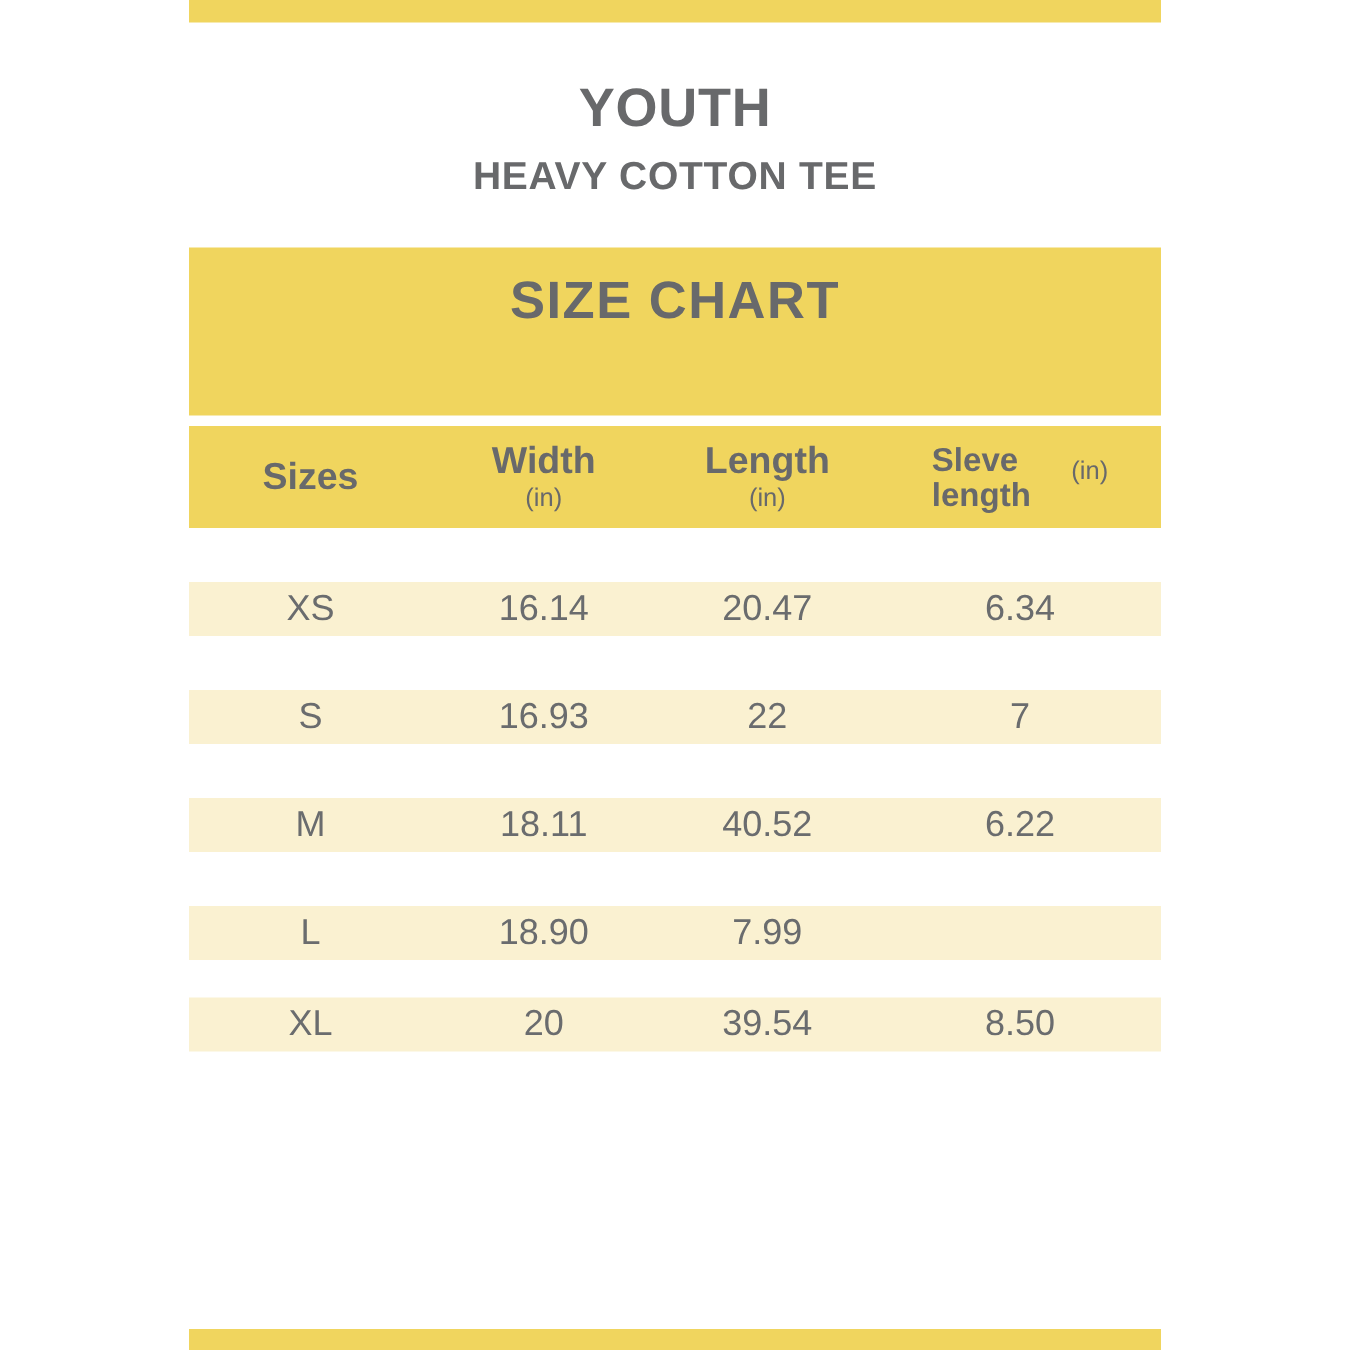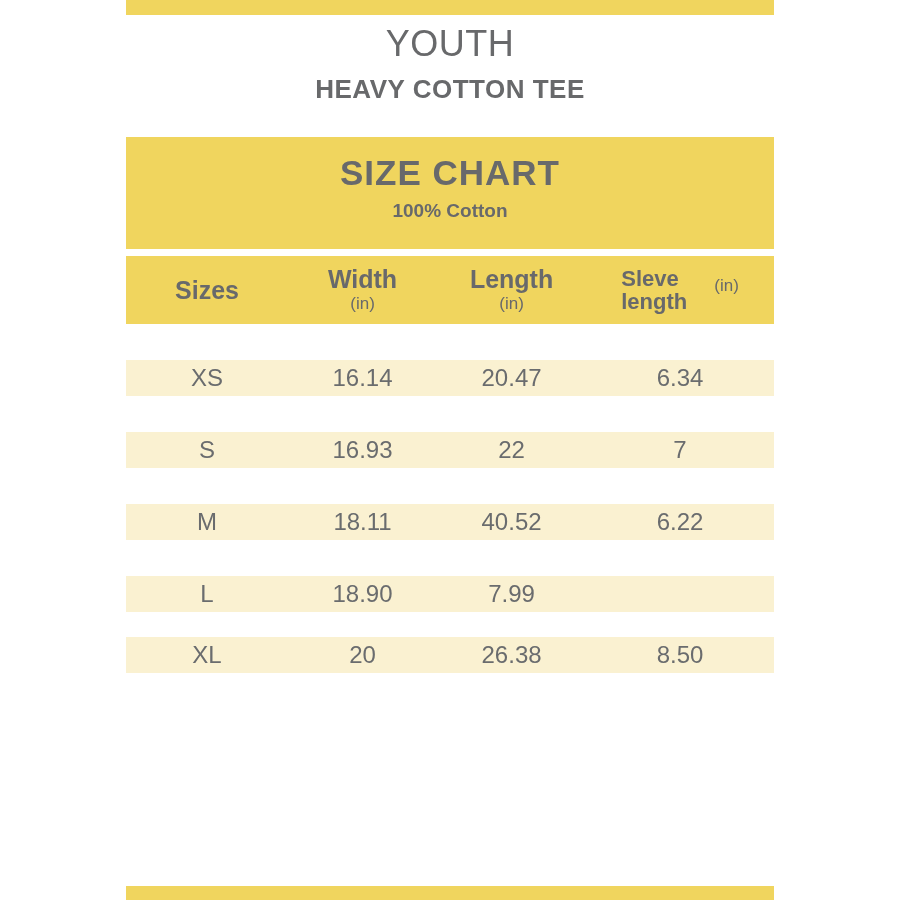--- a/index.html
+++ b/index.html
@@ -21,24 +21,24 @@
     width: 100%;
     background: var(--yellow, #F0D55E);
   }
   .accent-bar.top { height: 15px; }
   .accent-bar.bottom {
     position: absolute;
     left: 0; bottom: 0;
     height: 14px;
   }
   .title {
-    margin-top: 8px;
+    margin-top: 36px;
     text-align: center;
     font-size: 36px;
-    font-weight: normal;
+    font-weight: bold;
     letter-spacing: 0.5px;
     color: var(--text, #68696B);
   }
   .subtitle {
     margin-top: 9px;
     text-align: center;
     font-size: 26px;
     font-weight: bold;
     letter-spacing: 0.5px;
     color: var(--text, #68696B);
@@ -114,21 +114,20 @@
 
 <div class="page">
 
   <div class="accent-bar top"></div>
 
   <div class="title">YOUTH</div>
   <div class="subtitle">HEAVY COTTON TEE</div>
 
   <div class="banner">
     <div class="banner-title">SIZE CHART</div>
-    <div class="banner-subtitle">100% Cotton</div>
   </div>
 
   <div class="table">
 
     <div class="header-row">
       <div class="header-cell">
         <div class="header-label">Sizes</div>
       </div>
       <div class="header-cell">
         <div class="header-label">Width</div>
@@ -167,21 +166,21 @@
 
     <div class="data-row">
       <div class="cell">L</div>
       <div class="cell">18.90</div>
       <div class="cell">7.99</div>
     </div>
 
     <div class="data-row last">
       <div class="cell">XL</div>
       <div class="cell">20</div>
-      <div class="cell">26.38</div>
+      <div class="cell">39.54</div>
       <div class="cell">8.50</div>
     </div>
 
   </div>
 
   <div class="accent-bar bottom"></div>
 
 </div>
 
 </body></html>

